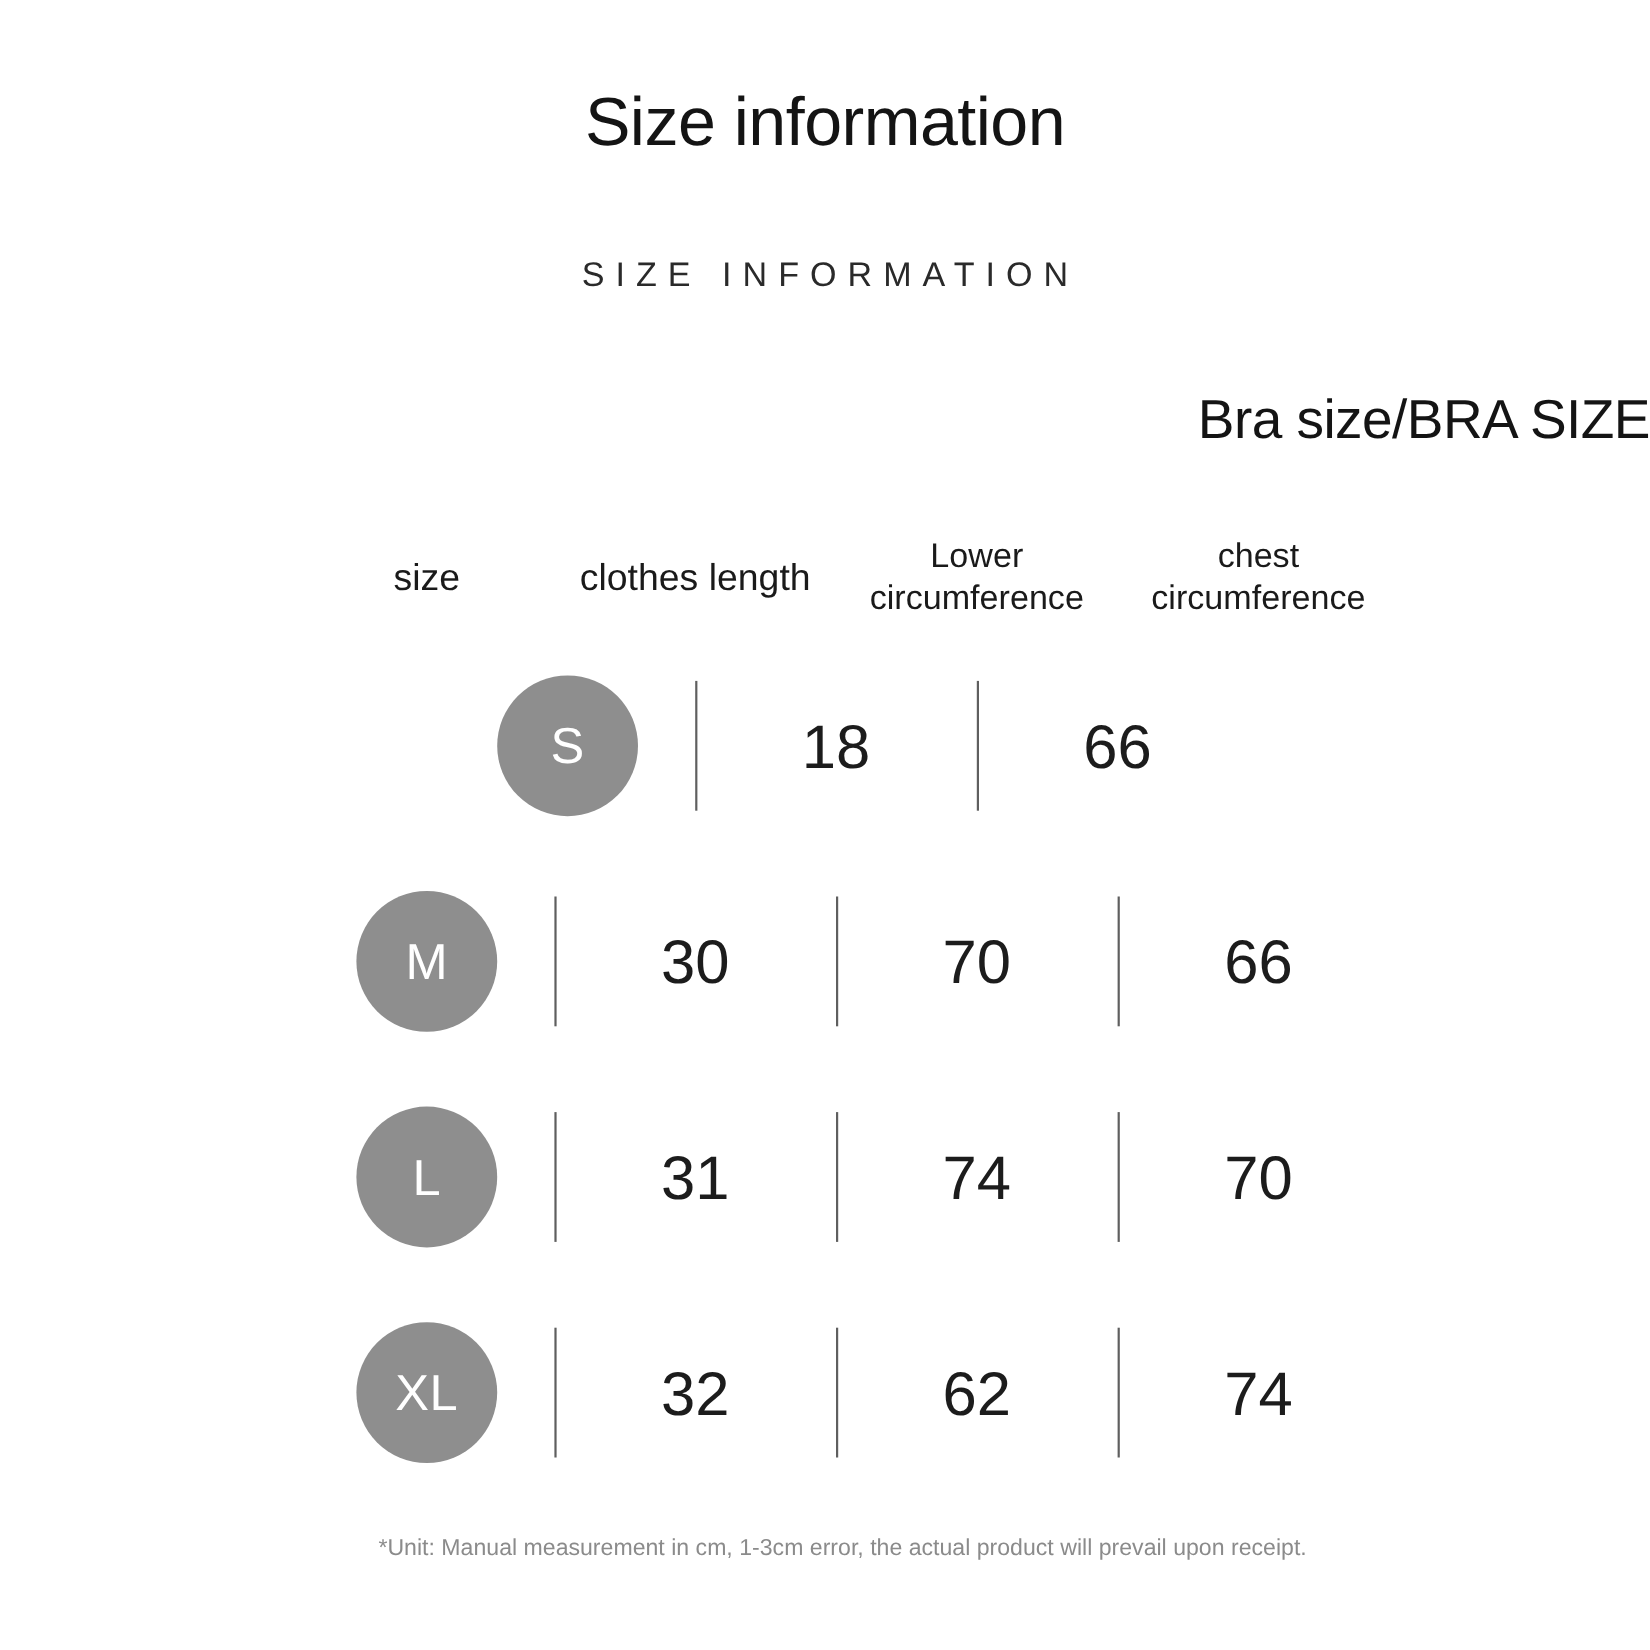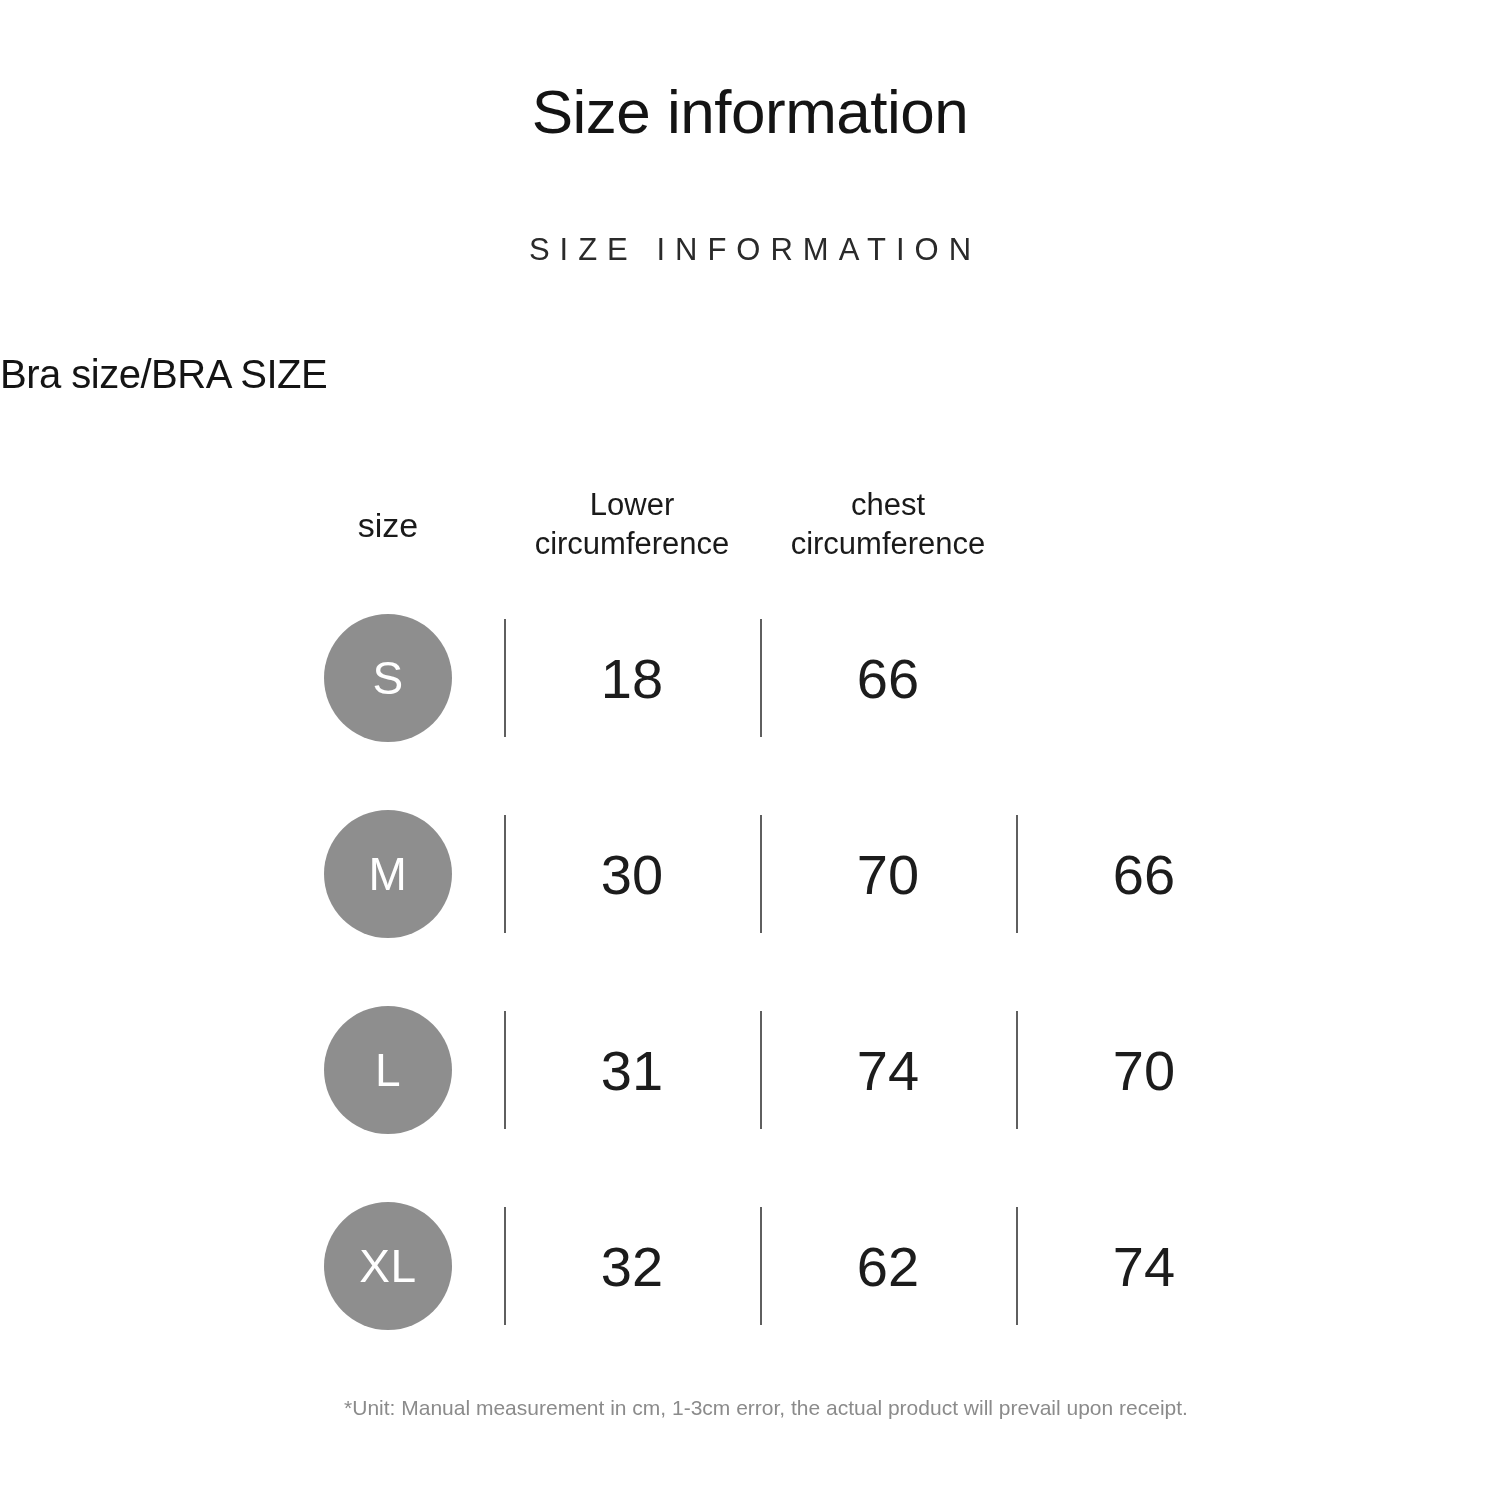--- a/index.html
+++ b/index.html
@@ -44,37 +44,38 @@
     font-weight: 400;
     letter-spacing: 10px;
     color: #2a2a2a;
     text-indent: 10px;
   }
   .section-title {
     position: absolute;
     top: 352px;
     left: 0;
     width: 1500px;
-    text-align: left;
-    font-size: 40px;
+    text-align: right;
+    font-size: 50px;
     font-weight: 400;
     letter-spacing: -0.5px;
     color: #141414;
   }
 
   
   .table {
     position: absolute;
     top: 470px;
     left: 272px;
     width: 1000px;
   }
   .row {
     display: flex;
     align-items: center;
+    justify-content: center;
   }
   .head-row {
     height: 110px;
     align-items: center;
   }
   .col-size   { width: 232px; display: flex; justify-content: center; align-items: center; }
   .col-data   { width: 256px; display: flex; justify-content: center; align-items: center; position: relative; }
 
   .head-label {
     font-size: 34px;
@@ -146,20 +147,23 @@
 
   <div class="section-title">Bra size/BRA SIZE</div>
 
   <div class="table">
 
     <div class="row head-row">
       <div class="col-size">
         <div class="head-label">size</div>
       </div>
       <div class="col-data">
+        <div class="head-label">clothes length</div>
+      </div>
+      <div class="col-data">
         <div class="head-label small">Lower circumference</div>
       </div>
       <div class="col-data">
         <div class="head-label small">chest circumference</div>
       </div>
     </div>
 
     <div class="row data-row">
       <div class="col-size">
         <div class="badge">S</div>

